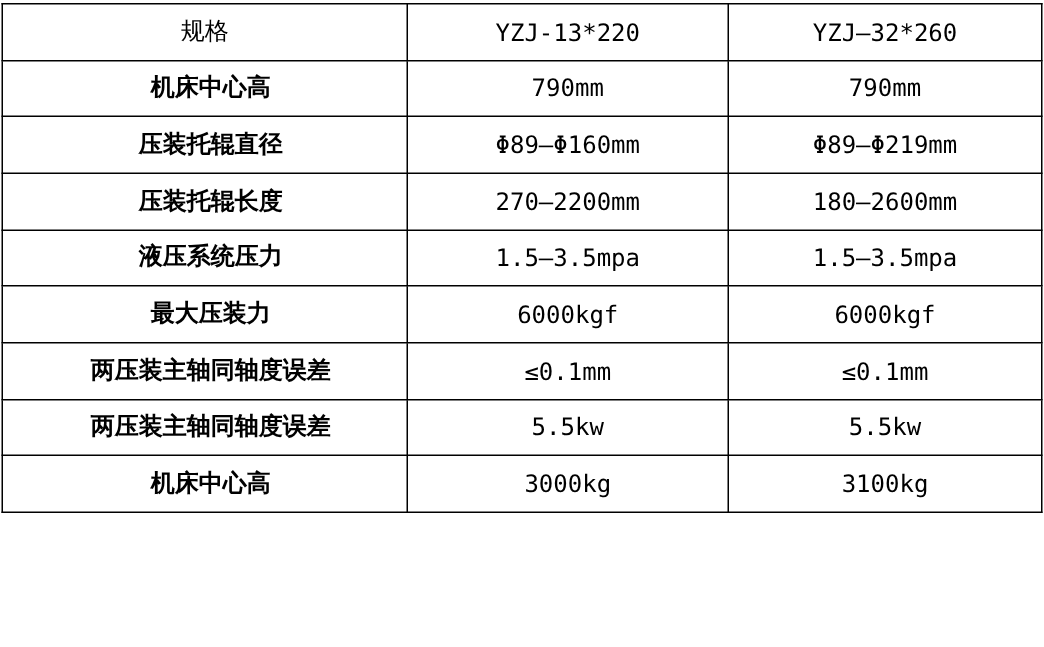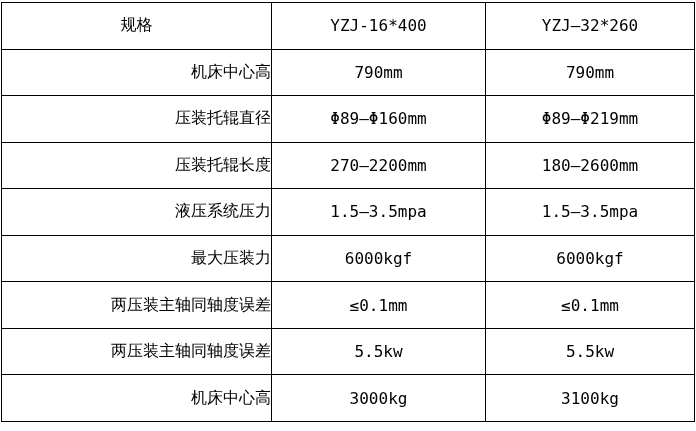--- a/index.html
+++ b/index.html
@@ -8,58 +8,59 @@
     width: 696px;
     height: 431px;
     background: #ffffff;
     overflow: hidden;
   }
   .spec-table {
     position: absolute;
     left: 1px;
     top: 2px;
     width: 693px;
-    height: 420px;
+    height: 340px;
     border-collapse: collapse;
     table-layout: fixed;
     font-family: "DejaVu Sans Mono", "DejaVu Sans", monospace;
     font-size: 16px;
     color: #000000;
   }
   .spec-table col.c1 { width: 270px; }
   .spec-table col.c2 { width: 214px; }
   .spec-table col.c3 { width: 209px; }
   .spec-table th,
   .spec-table td {
     border: 1px solid #000000;
     font-weight: normal;
     text-align: center;
     vertical-align: middle;
     padding: 0;
     white-space: nowrap;
     overflow: hidden;
   }
   .spec-table td.label {
-    text-align: right;
+    text-align: center;
     padding-left: 8px;
+    font-weight: bold;
   }
 </style>
 </head>
 <body>
 
 <table class="spec-table">
   <colgroup>
     <col class="c1">
       <col class="c2">
       <col class="c3">
   </colgroup>
   <tbody>
     <tr>
       <th>规格</th>
-      <th>YZJ-16*400</th>
+      <th>YZJ-13*220</th>
       <th>YZJ—32*260</th>
     </tr>
     <tr>
       <td class="label">机床中心高</td>
       <td>790mm</td>
       <td>790mm</td>
     </tr>
     <tr>
       <td class="label">压装托辊直径</td>
       <td>Φ89—Φ160mm</td>

